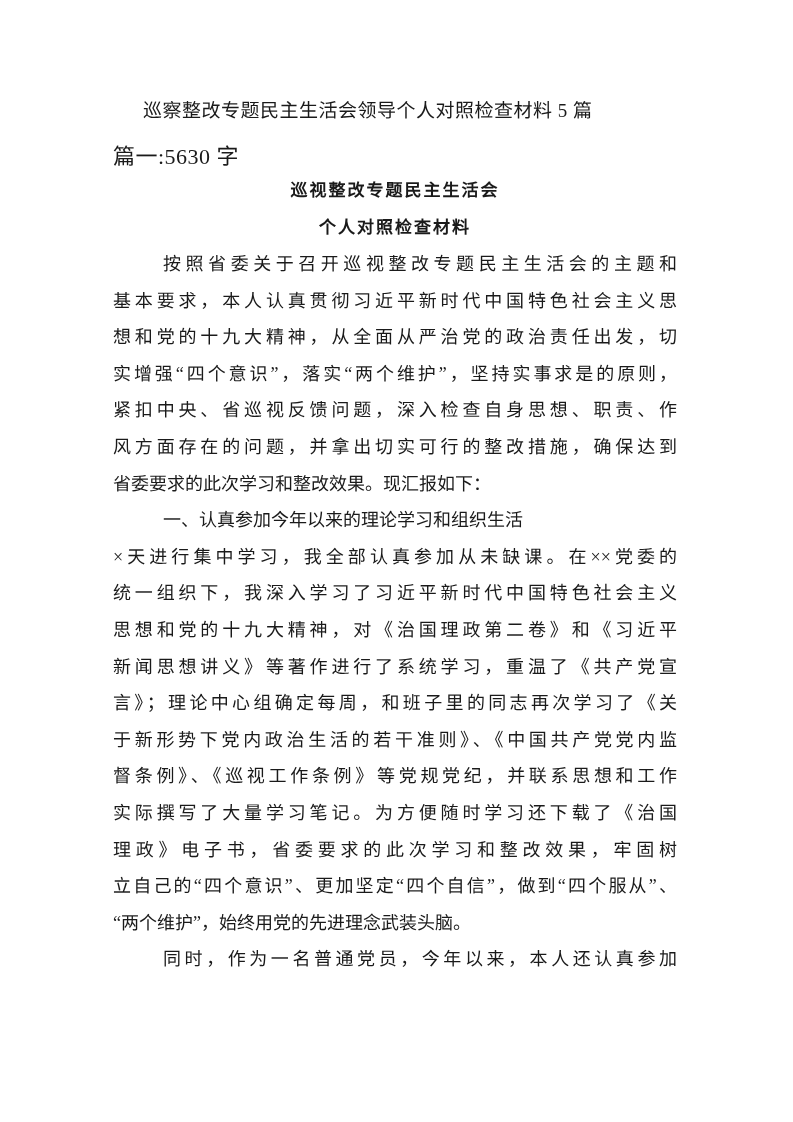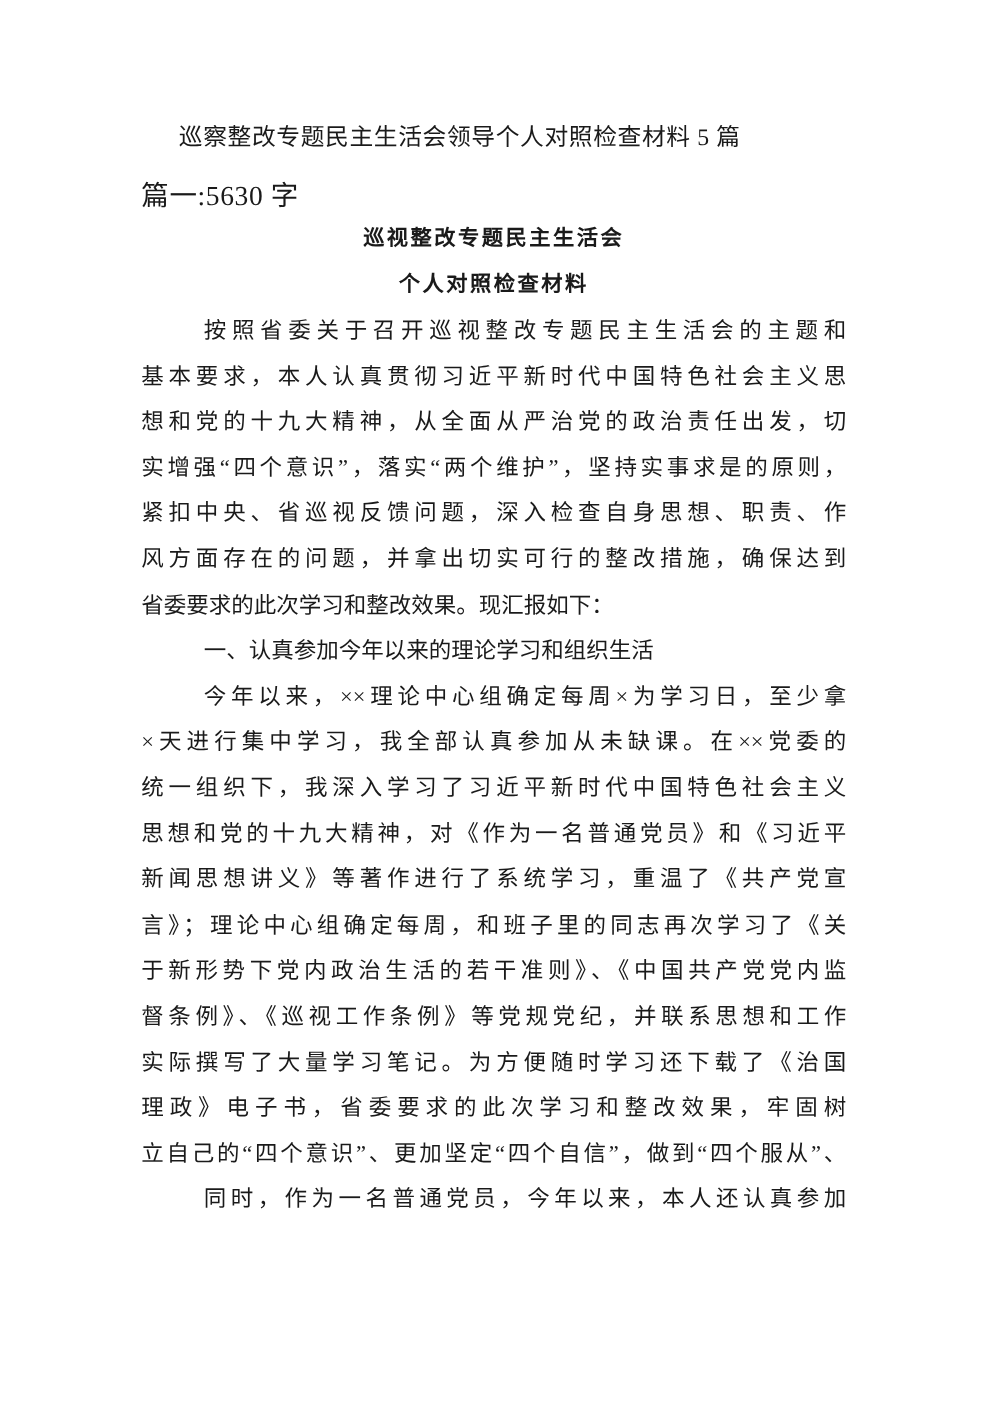--- a/index.html
+++ b/index.html
@@ -76,29 +76,29 @@
         <div class="line">想和党的十九大精神，从全面从严治党的政治责任出发，切</div>
         <div class="line">实增强“四个意识”，落实“两个维护”，坚持实事求是的原则，</div>
         <div class="line">紧扣中央、省巡视反馈问题，深入检查自身思想、职责、作</div>
         <div class="line">风方面存在的问题，并拿出切实可行的整改措施，确保达到</div>
         <div class="line no-stretch">省委要求的此次学习和整改效果。现汇报如下：</div>
       </div>
       <div class="block section-heading">
         <div class="line first no-stretch">一、认真参加今年以来的理论学习和组织生活</div>
       </div>
       <div class="block paragraph">
-        <div class="line first">今年以来，××理论中心组确定每周×为学习日，至少拿</div>
         <div class="line">×天进行集中学习，我全部认真参加从未缺课。在××党委的</div>
         <div class="line">统一组织下，我深入学习了习近平新时代中国特色社会主义</div>
-        <div class="line">思想和党的十九大精神，对《作为一名普通党员》和《习近平</div>
+        <div class="line">思想和党的十九大精神，对《治国理政第二卷》和《习近平</div>
         <div class="line">新闻思想讲义》等著作进行了系统学习，重温了《共产党宣</div>
         <div class="line">言》；理论中心组确定每周，和班子里的同志再次学习了《关</div>
         <div class="line">于新形势下党内政治生活的若干准则》、《中国共产党党内监</div>
         <div class="line">督条例》、《巡视工作条例》等党规党纪，并联系思想和工作</div>
         <div class="line">实际撰写了大量学习笔记。为方便随时学习还下载了《治国</div>
         <div class="line">理政》电子书，省委要求的此次学习和整改效果，牢固树</div>
         <div class="line">立自己的“四个意识”、更加坚定“四个自信”，做到“四个服从”、</div>
+        <div class="line no-stretch">“两个维护”，始终用党的先进理念武装头脑。</div>
       </div>
       <div class="block paragraph">
         <div class="line first">同时，作为一名普通党员，今年以来，本人还认真参加</div>
       </div>
     </div>
 </div>
 
 </body></html>

